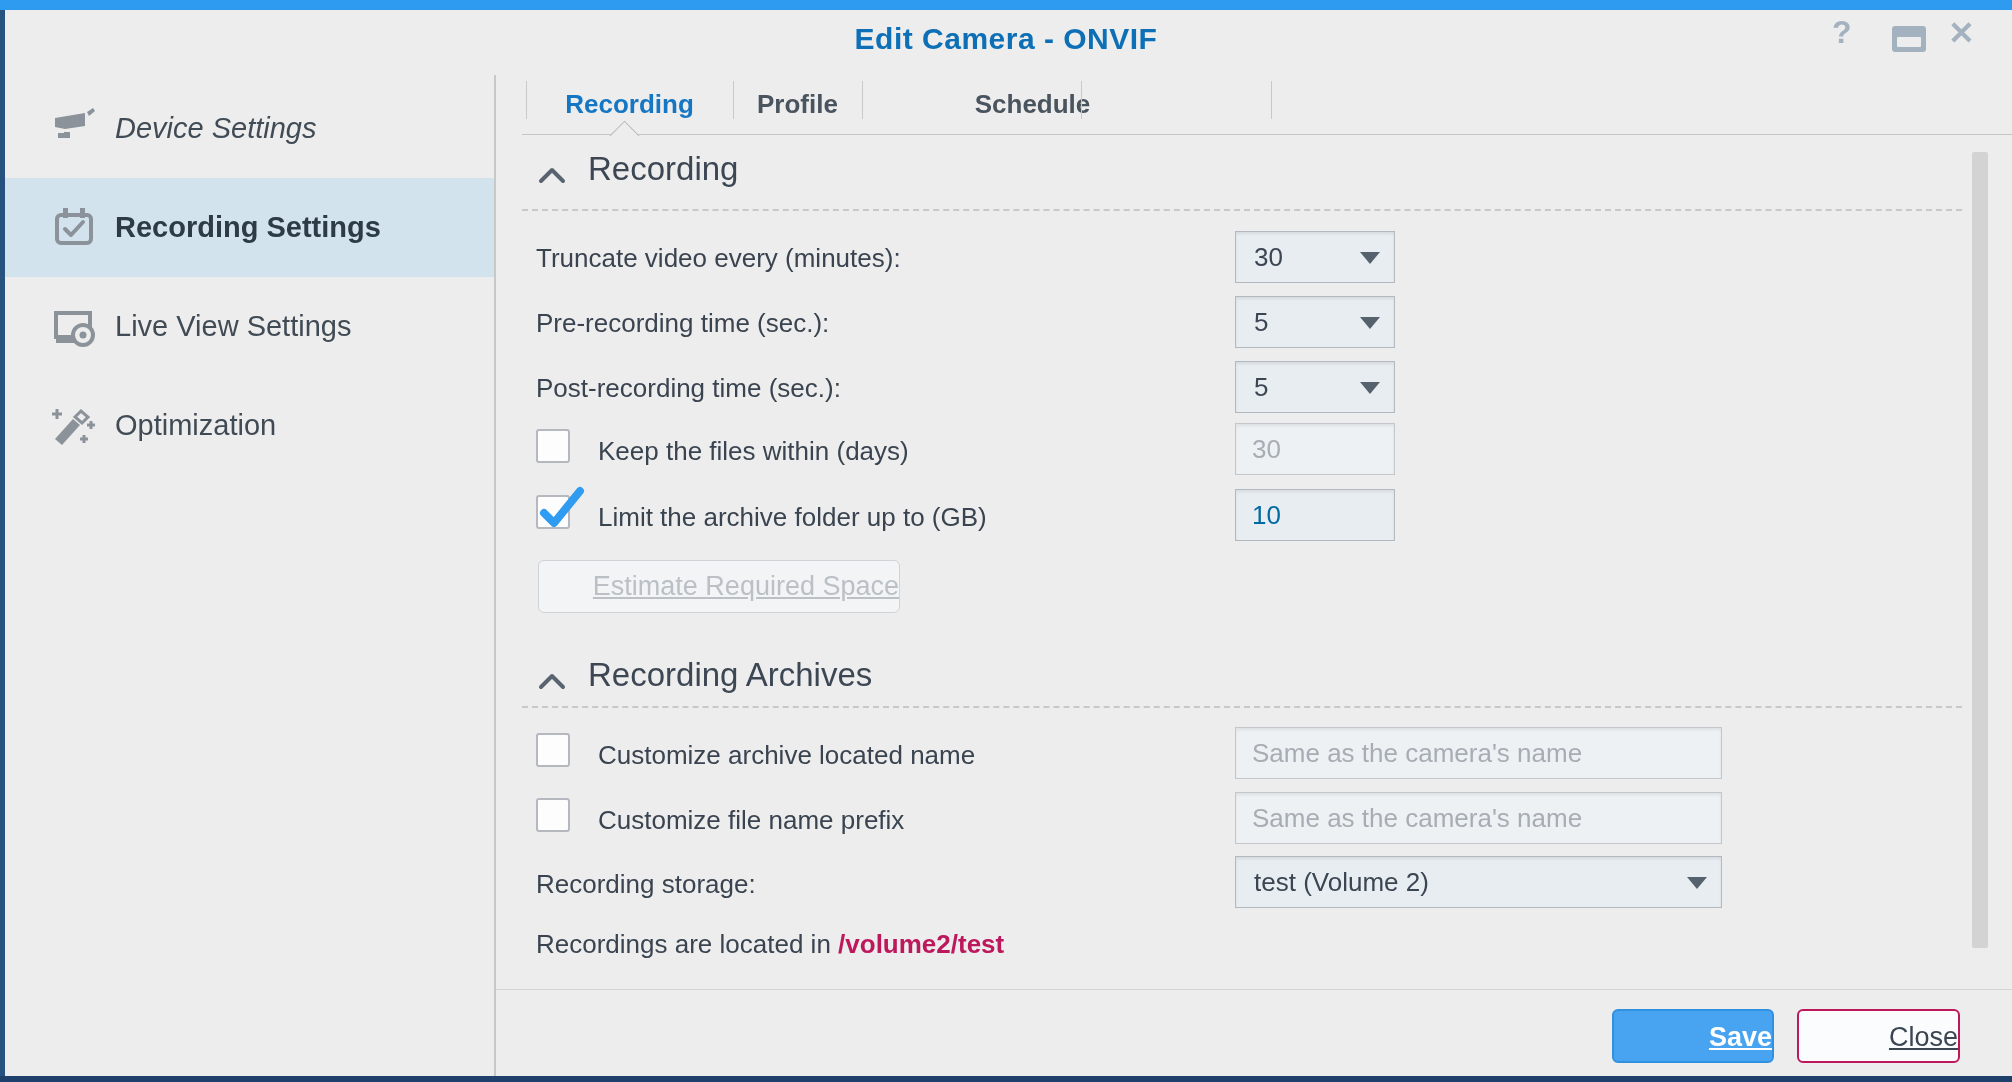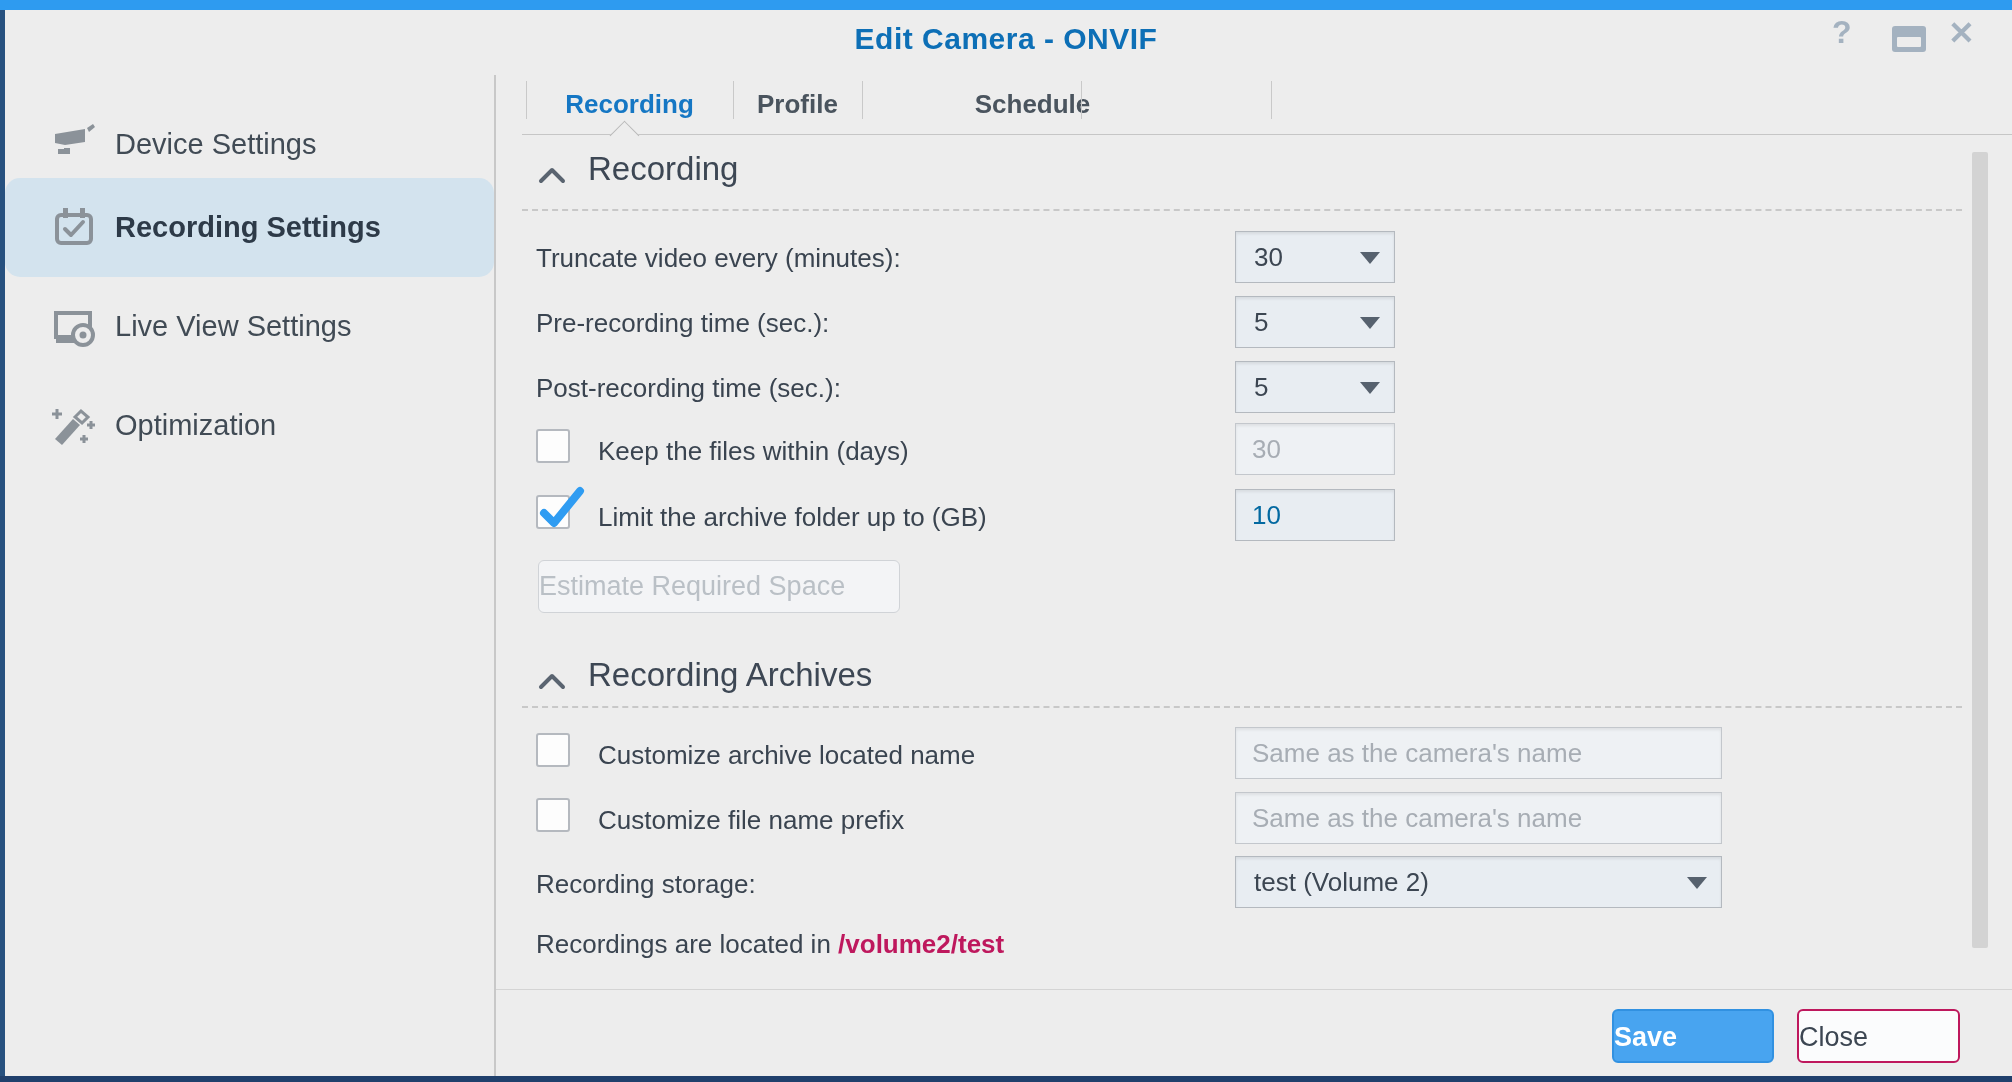--- a/index.html
+++ b/index.html
@@ -57,22 +57,22 @@
   .textbox{position:absolute;height:52px;width:160px;box-sizing:border-box;background:#e8edf2;
            border:1px solid #b4b9bf;box-shadow:inset 0 2px 3px rgba(0,0,0,.07);
            padding:0 0 0 16px;font-size:26px;color:#0369a1;font-family:"Liberation Sans",sans-serif;outline:none;}
   .textbox.dis{background:#eef1f4;color:#a7adb4;border-color:#c3c7cc;}
   .textbox.dis::placeholder{color:#a7adb4;opacity:1;}
 
   .checkbox{position:absolute;width:34px;height:34px;background:#fdfdfd;border:2px solid #b5b9bf;
             border-radius:3px;box-sizing:border-box;cursor:pointer;}
   .checkbox svg{position:absolute;left:-2px;top:-14px;overflow:visible;}
 
-  .btn{position:absolute;box-sizing:border-box;border-radius:6px;text-align:left;
-       font-size:27px;cursor:pointer;font-family:"Liberation Sans",sans-serif;}
+  .btn{position:absolute;box-sizing:border-box;border-radius:6px;text-align:right;
+       font-size:27px;cursor:pointer;font-family:"Liberation Sans",sans-serif;text-decoration:underline;}
   .btn-estimate{left:538px;top:560px;width:362px;height:53px;line-height:51px;
        background:#f3f4f6;border:1px solid #d0d3d7;color:#bac0c6;}
   .btn-save{left:1612px;top:1009px;width:162px;height:54px;line-height:52px;
        background:#48a4f0;border:2px solid #3191e1;color:#fff;font-weight:bold;}
   .btn-close{left:1797px;top:1009px;width:163px;height:54px;line-height:52px;
        background:#fbfcfd;border:2px solid #be185d;color:#3c4652;}
 
   .footer-divider{position:absolute;left:496px;top:989px;width:1516px;height:1px;background:#d4d4d4;}
   .scroll-thumb{position:absolute;left:1972px;top:152px;width:16px;height:796px;background:#d3d3d3;border-radius:2px;}
 </style>
@@ -84,29 +84,29 @@
   <div class="topbar"></div>
   <div class="edge-left"></div>
   <div class="edge-bottom"></div>
 
   <div class="title">Edit Camera - ONVIF</div>
   <div class="tb-icon tb-help">?</div>
   <div class="tb-icon tb-max"></div>
   <div class="tb-icon tb-close">✕</div>
 
   <div class="sidebar">
-    <div class="side-item" style="top:20px;">
+    <div class="side-item" style="top:4px;font-style:italic;">
       <svg class="side-icon" viewBox="0 0 46 46">
         <path fill="#8b9299" d="M4 12 L34 7 L34 20 L14 23 L4 21 Z"></path>
         <path fill="#8b9299" d="M36 6 L42 2 L44 5 L38 10 Z"></path>
         <path fill="#8b9299" d="M13 26 L19 26 L19 32 L7 32 L7 27 L13 27 Z"></path>
       </svg>
       <span class="lbl">Device Settings</span>
     </div>
-    <div class="side-item sel" style="top:103px;border-radius:15px;">
+    <div class="side-item sel" style="top:103px;">
       <svg class="side-icon" viewBox="0 0 46 46">
         <rect x="6" y="10" width="34" height="28" rx="4" fill="none" stroke="#8b9299" stroke-width="4"></rect>
         <rect x="12" y="3" width="5" height="10" fill="#8b9299"></rect>
         <rect x="29" y="3" width="5" height="10" fill="#8b9299"></rect>
         <polyline points="14,24 20,30 32,17" fill="none" stroke="#8b9299" stroke-width="4" stroke-linecap="round" stroke-linejoin="round"></polyline>
       </svg>
       <span class="lbl">Recording Settings</span>
     </div>
     <div class="side-item" style="top:202px;">
       <svg class="side-icon" viewBox="0 0 46 46">

